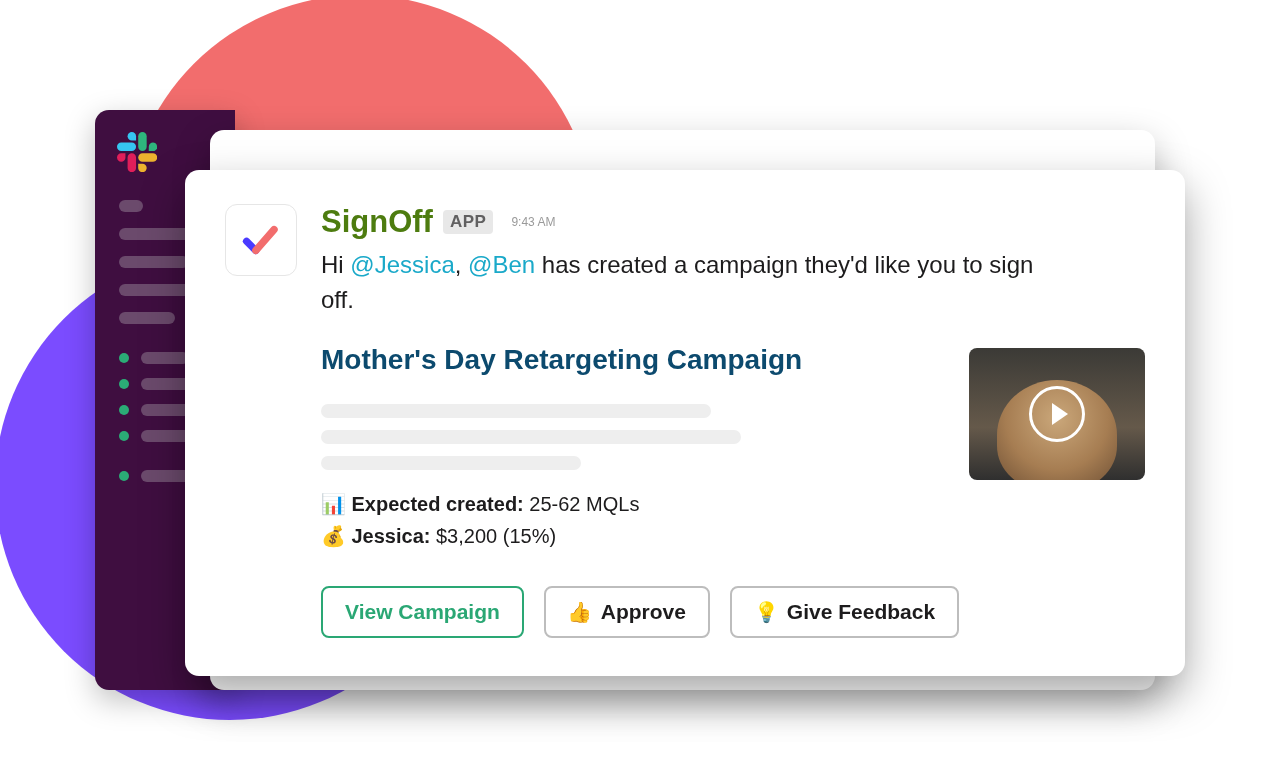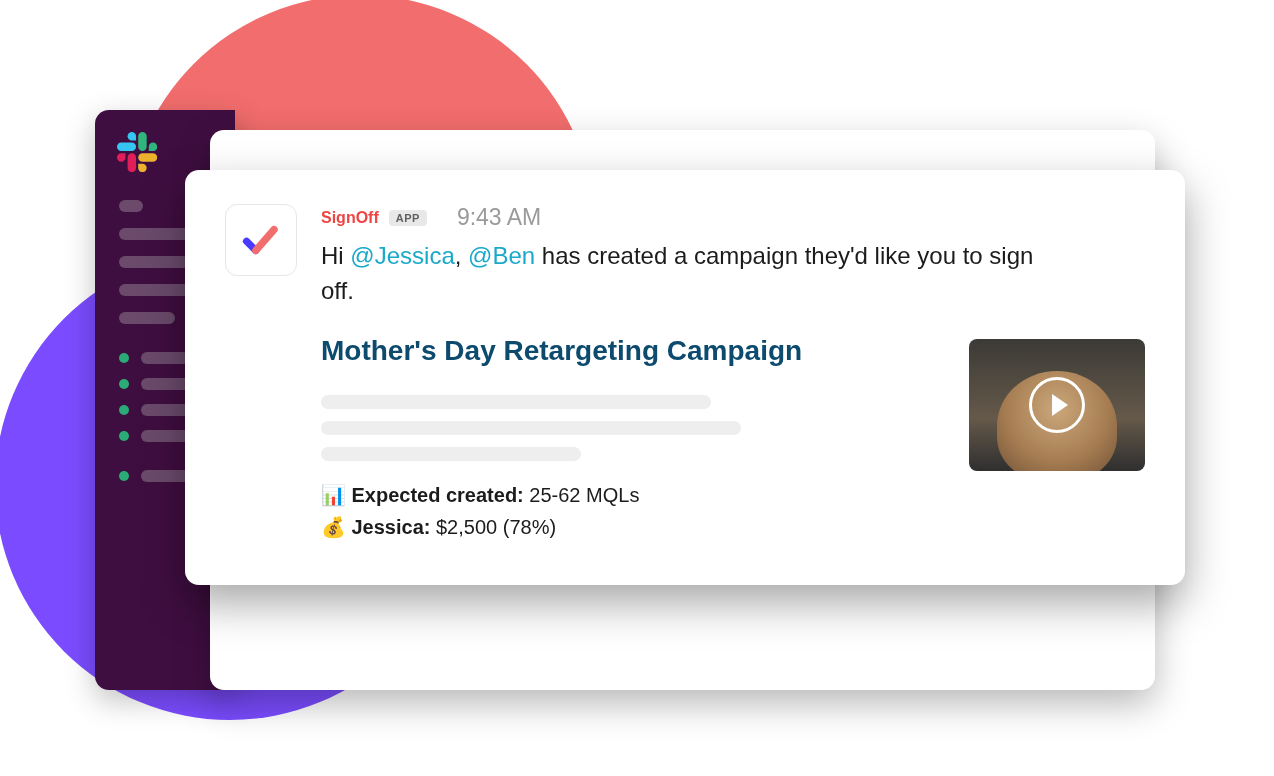--- a/index.html
+++ b/index.html
@@ -107,36 +107,36 @@
   .app-avatar svg { width: 42px; height: 42px; }
   .msg-body { flex: 1; }
   .msg-header {
     display: flex;
     align-items: center;
     gap: 10px;
     margin-bottom: 8px;
   }
   .app-name {
     font-weight: 800;
-    font-size: 16px;
-    color: #ef4444;
+    font-size: 31px;
+    color: #4d7c0f;
   }
   .app-badge {
     background: #e8e8e8;
     color: #616061;
-    font-size: 11px;
+    font-size: 17px;
     font-weight: 700;
     padding: 2px 7px;
     border-radius: 4px;
     letter-spacing: 0.5px;
   }
   .timestamp {
     color: #9a9a9a;
-    font-size: 23px;
-    margin-left: 20px;
+    font-size: 12px;
+    margin-left: 8px;
   }
   .msg-text {
     font-size: 24px;
     line-height: 1.45;
     color: #1d1c1d;
     margin-bottom: 26px;
     max-width: 720px;
   }
   .mention { color: #1aa9c9; }
   .content-row {
@@ -311,25 +311,38 @@
           </div>
 
           <div class="meta-line">
             <span class="emoji">📊</span>
             <span class="label">Expected created:</span>
             <span>25-62 MQLs</span>
           </div>
           <div class="meta-line">
             <span class="emoji">💰</span>
             <span class="label">Jessica:</span>
-            <span>$2,500 (78%)</span>
+            <span>$3,200 (15%)</span>
           </div>
         </div>
 
         <div class="video-thumb">
           <div class="video-face"></div>
           <div class="video-play"></div>
         </div>
       </div>
 
+      <div class="actions">
+        <button class="btn btn-primary">
+          <span>View Campaign</span>
+        </button>
+        <button class="btn btn-secondary">
+          <span class="emoji">👍</span>
+          <span>Approve</span>
+        </button>
+        <button class="btn btn-secondary">
+          <span class="emoji">💡</span>
+          <span>Give Feedback</span>
+        </button>
+      </div>
     </div>
   </div>
 </div>
 
 </body></html>

